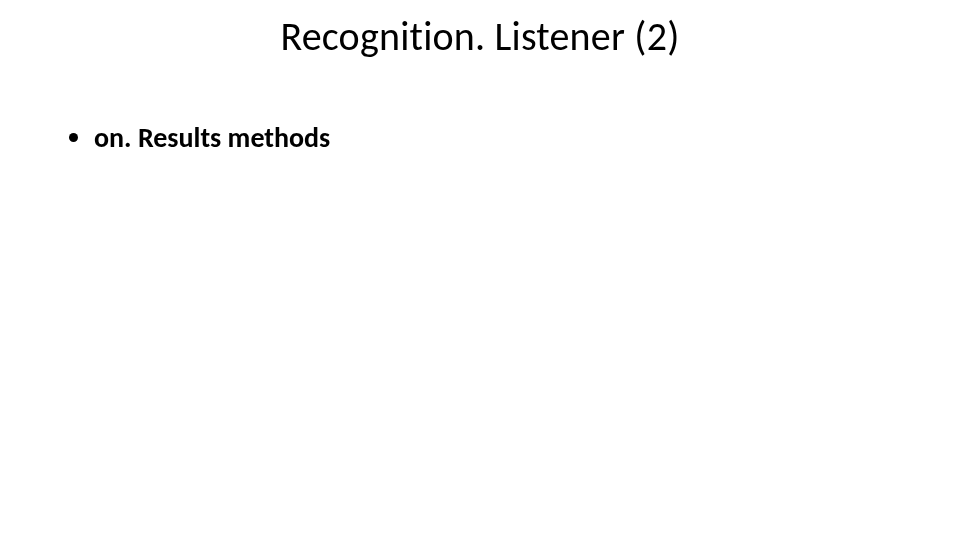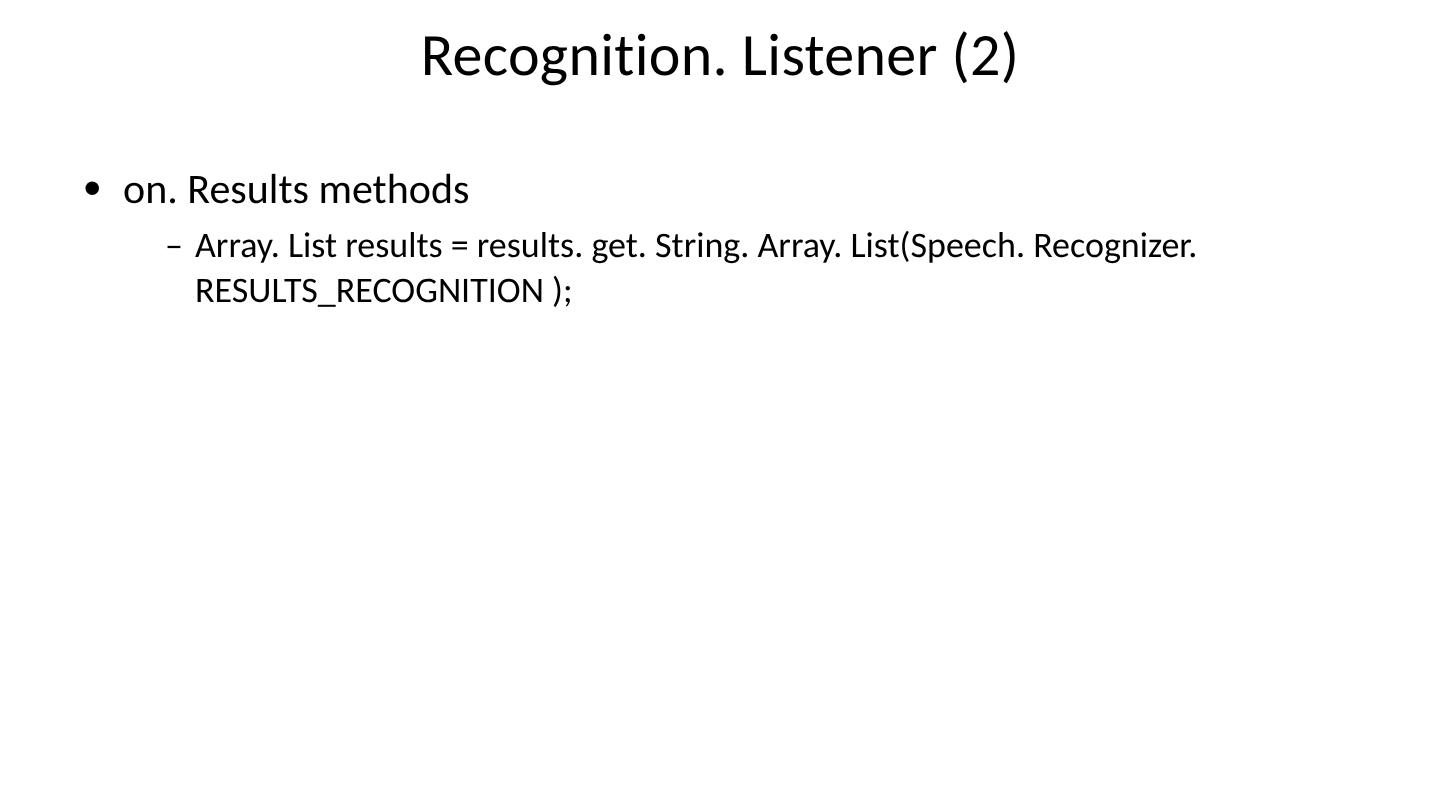--- a/index.html
+++ b/index.html
@@ -28,23 +28,24 @@
     letter-spacing: 0.2px;
   }
   .body {
     position: absolute;
     top: 108px;
     left: 48px;
     right: 48px;
   }
   ul.lvl1 {
     list-style: disc;
-    margin: 0;
+    margin: 12px;
     padding-left: 34px;
     font-size: 28px;
+    font-weight: bold;
   }
   ul.lvl1 > li {
     margin: 0 0 6px 0;
     padding: 0;
   }
   ul.lvl2 {
     list-style: none;
     margin: 6px 0 0 0;
     padding-left: 28px;
     font-size: 24px;
@@ -71,21 +72,18 @@
 
 <div class="slide">
 
   <div class="title">Recognition. Listener (2)</div>
 
   <div class="body">
     <ul class="lvl1">
       <li>
         <span>on. Results methods</span>
         <ul class="lvl2">
-          <li class="codeish">
-            <span>Array. List results = results. get. String. Array. List(Speech. Recognizer. RESULTS_RECOGNITION );</span>
-          </li>
         </ul>
       </li>
     </ul>
   </div>
 
 </div>
 
 </body></html>

